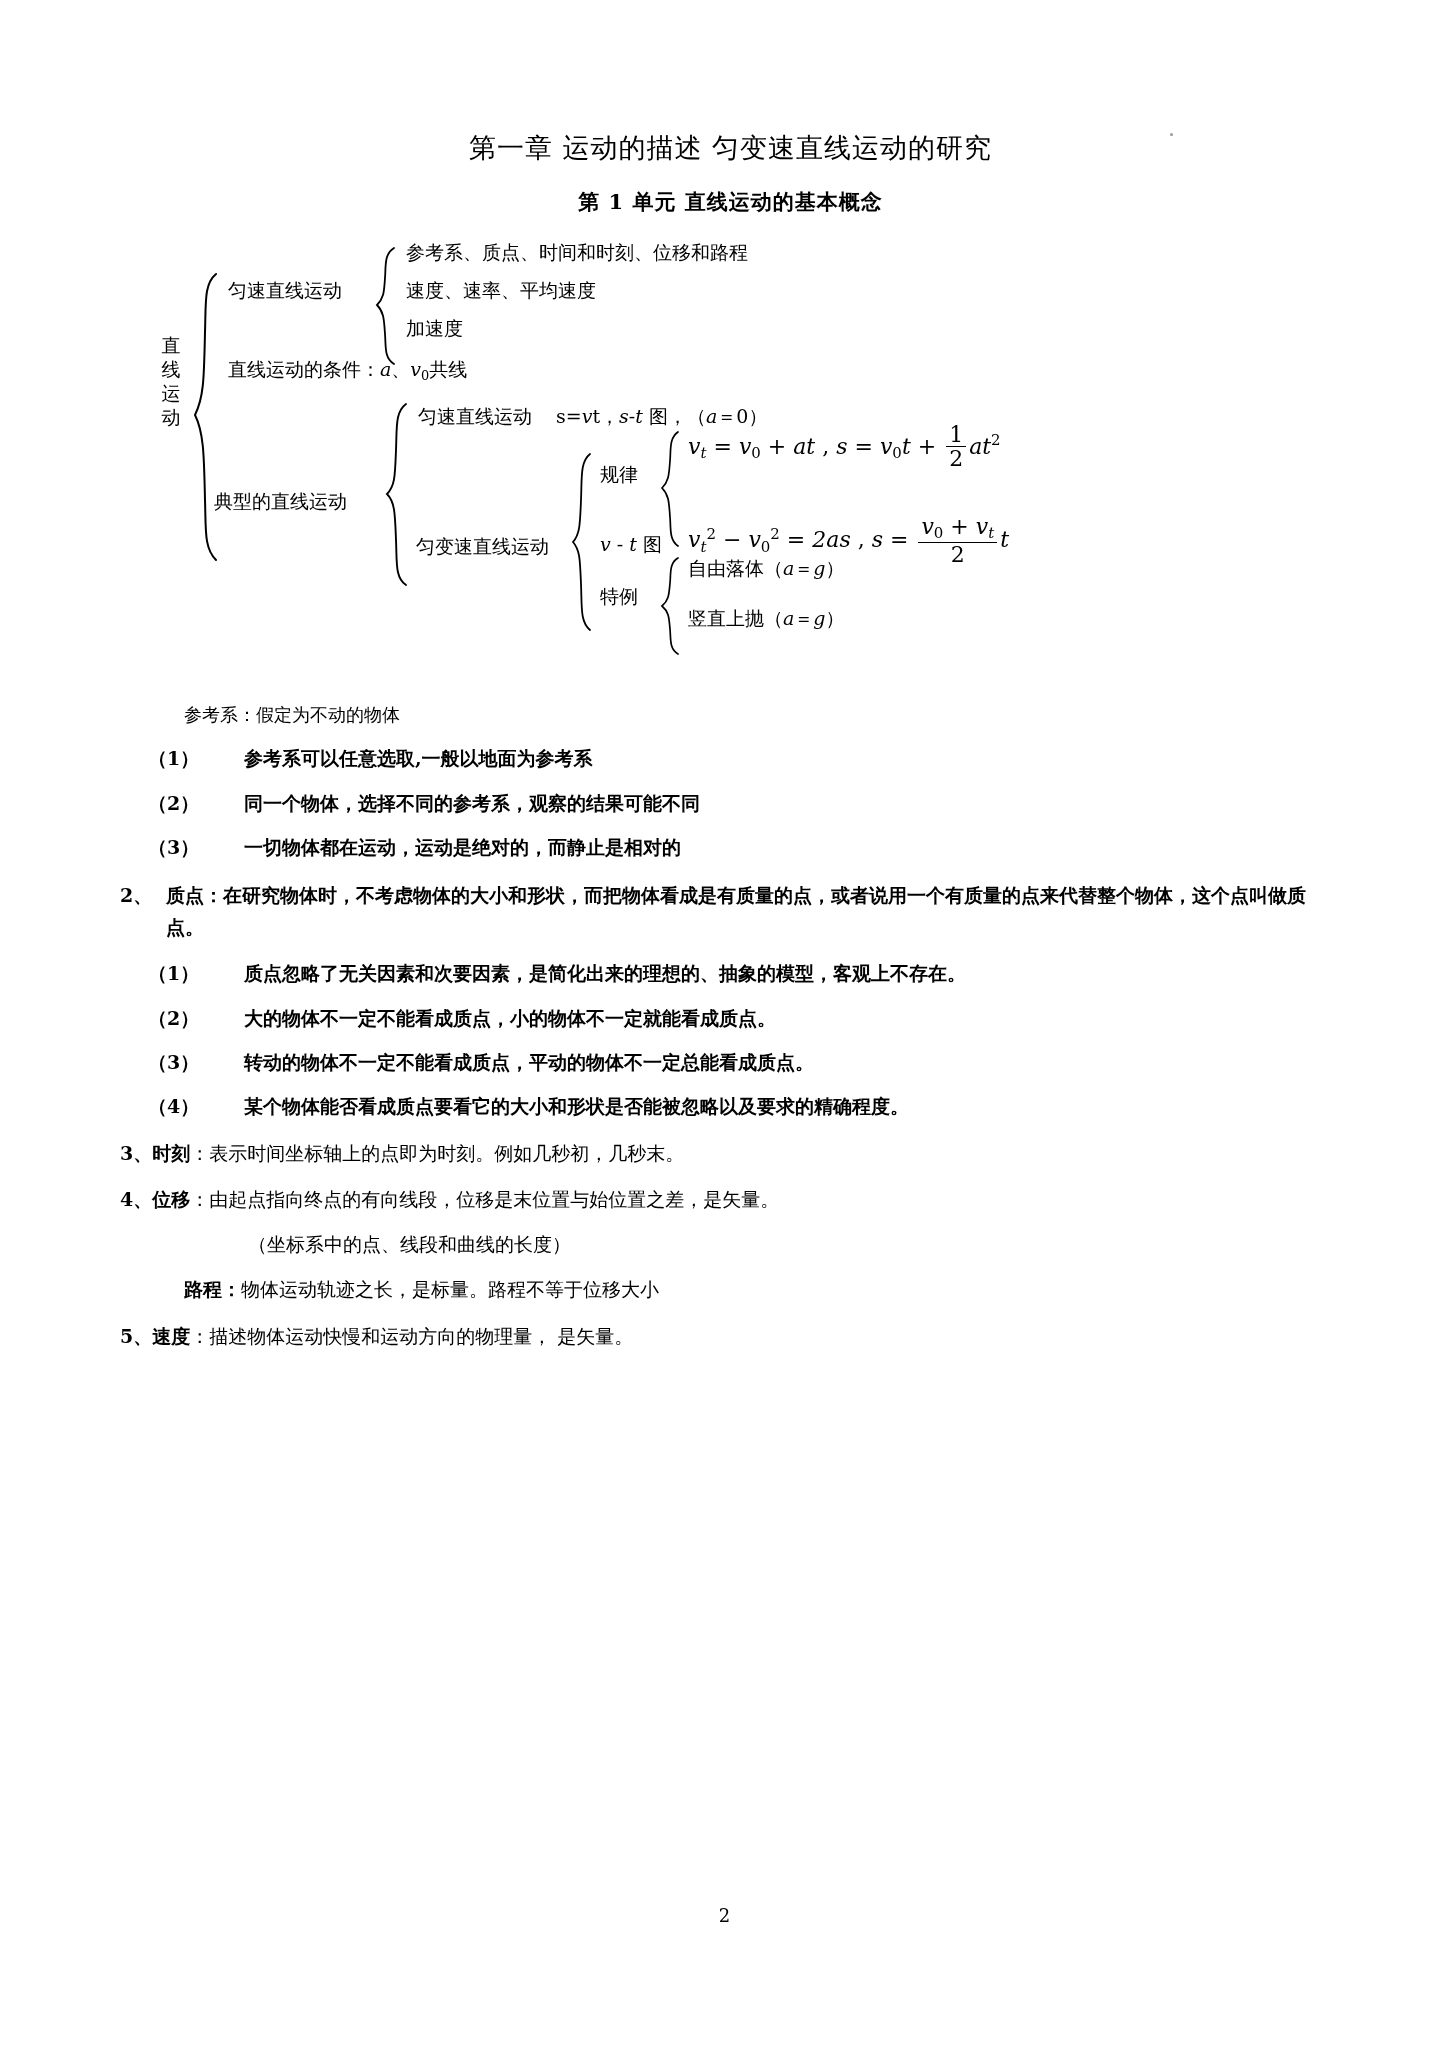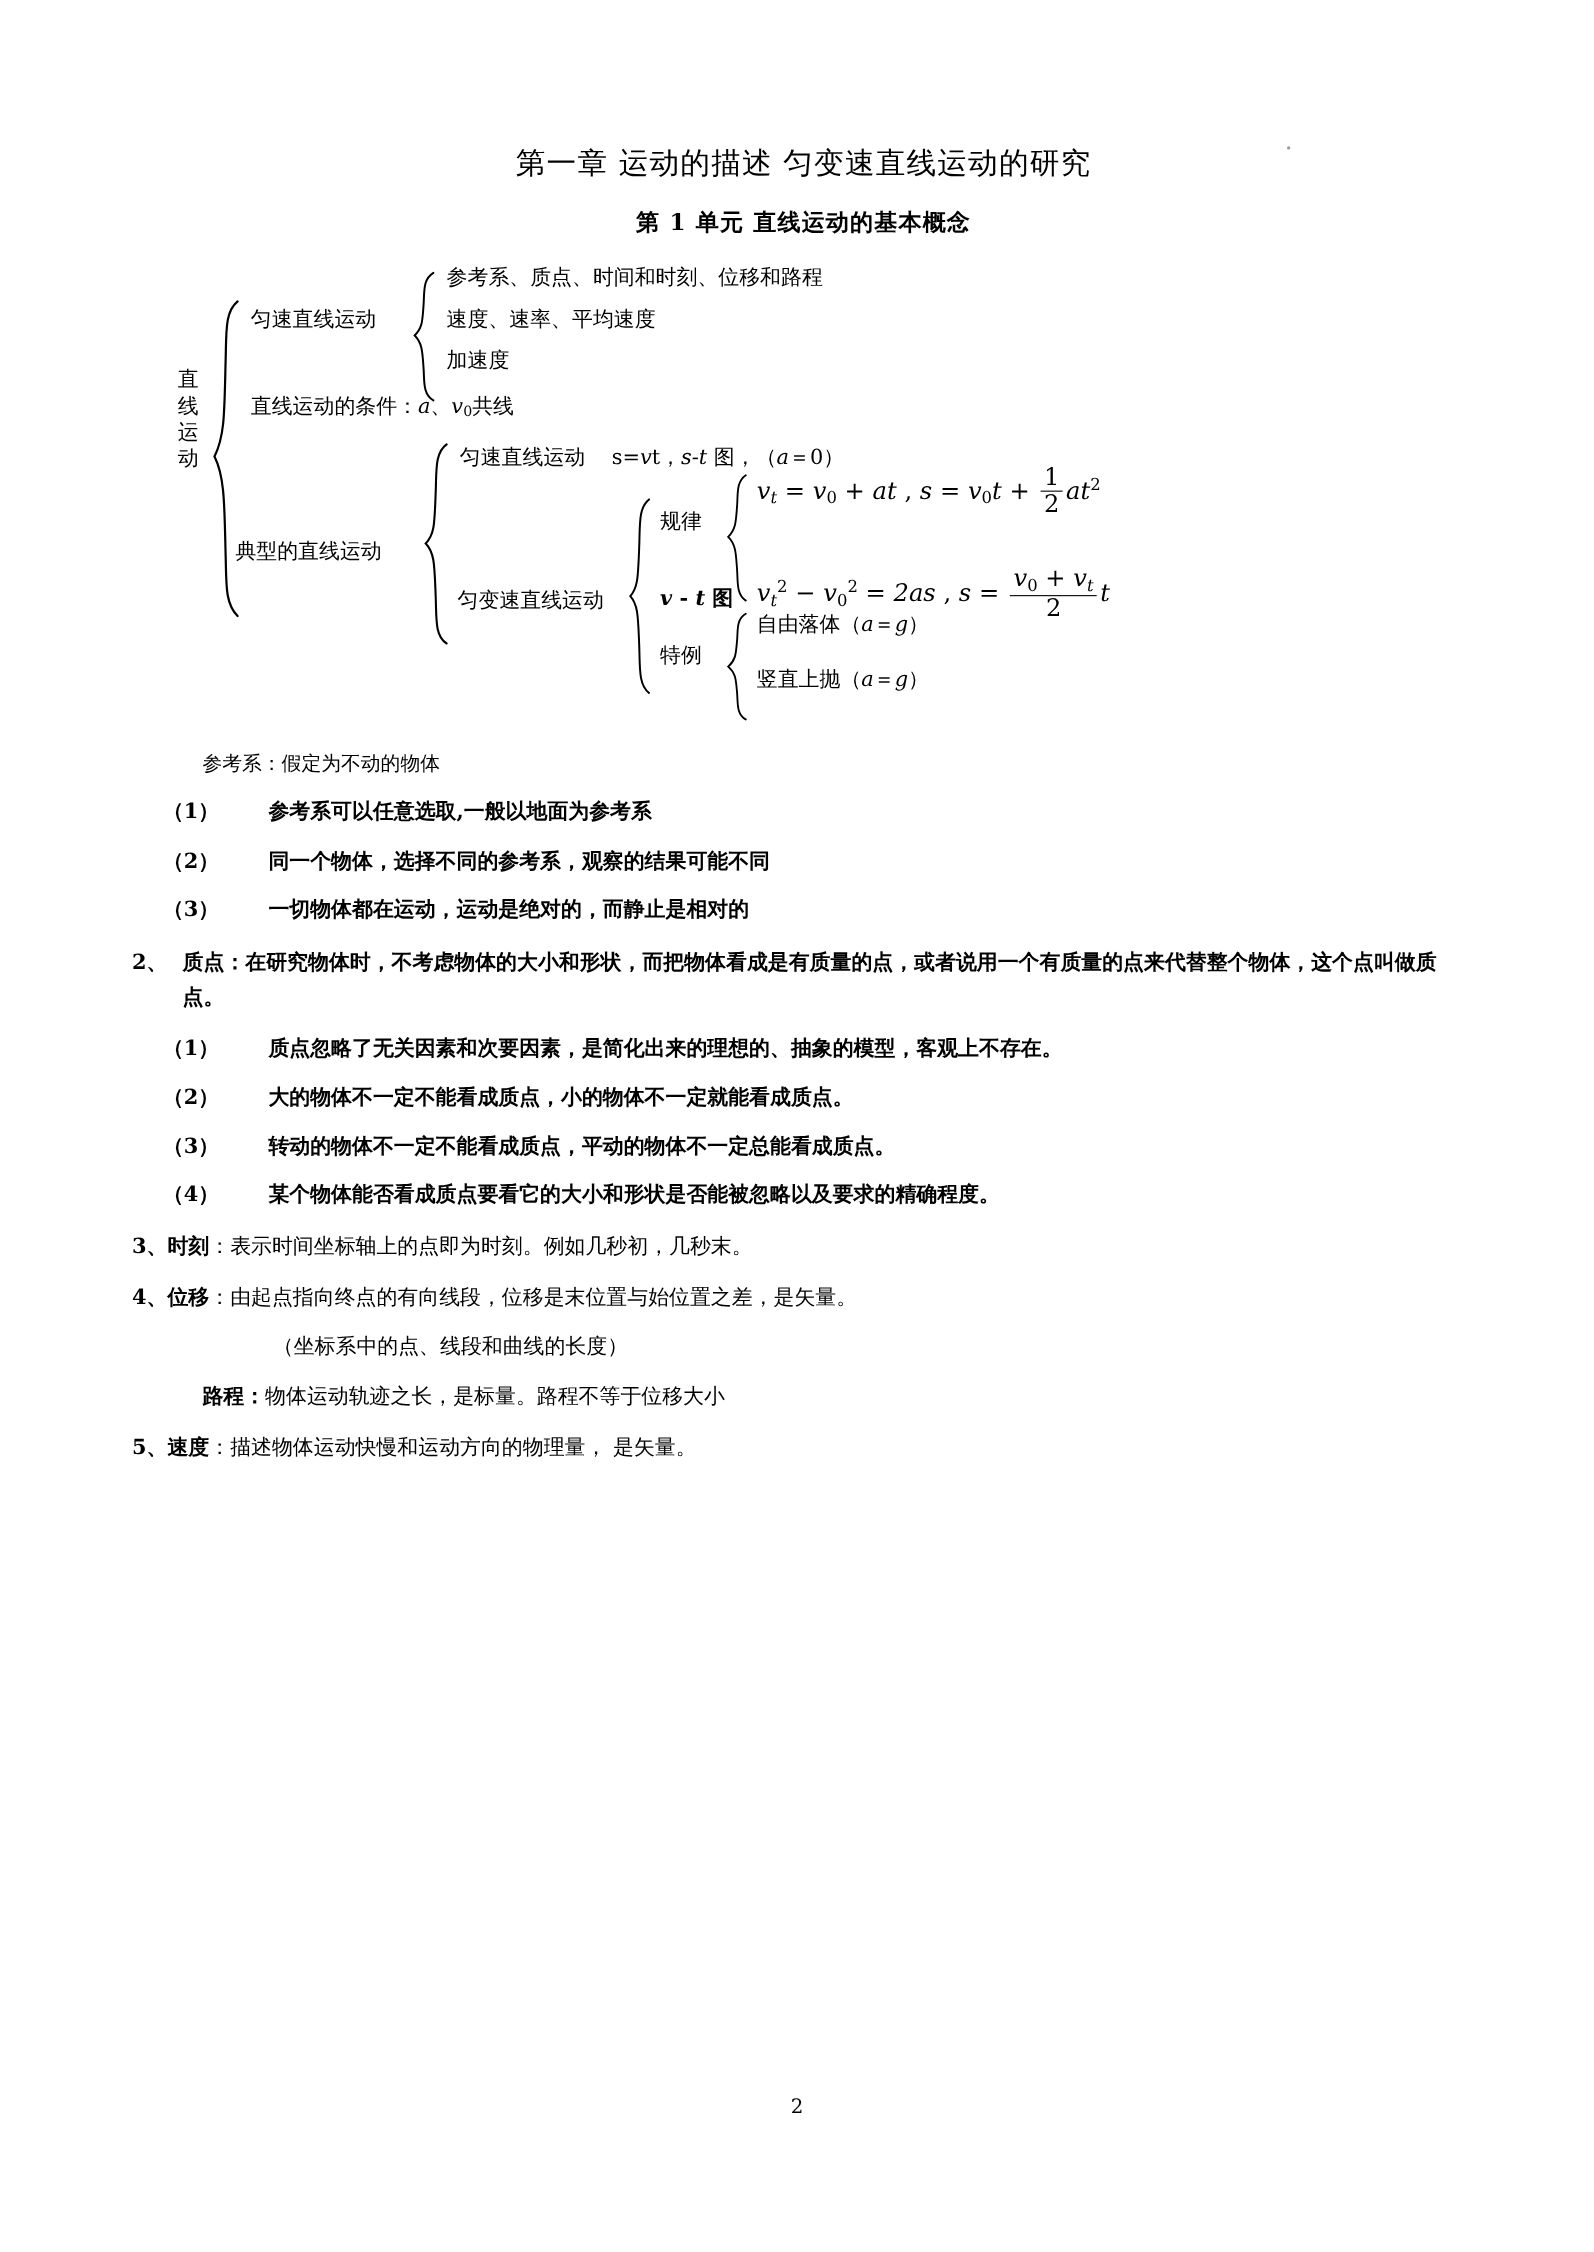--- a/index.html
+++ b/index.html
@@ -215,21 +215,21 @@
       </div>
 
       <div class="node" style="left:540px; top:190px; font-size:22px;">
         <span class="mi">v</span><span class="subi">t</span><span> = </span><span class="mi">v</span><span class="sub">0</span><span> + </span><span class="mi">at</span><span> ,  </span><span class="mi">s</span><span> = </span><span class="mi">v</span><span class="sub">0</span><span class="mi">t</span><span> + </span><span class="frac"><span class="fnum">1</span><span class="fden">2</span></span><span class="mi">at</span><span class="sup mi">2</span>
       </div>
 
       <div class="node" style="left:540px; top:282px; font-size:22px;">
         <span class="mi">v</span><span class="subi">t</span><span class="sup">2</span><span> − </span><span class="mi">v</span><span class="sub">0</span><span class="sup">2</span><span> = </span><span class="mi">2as</span><span> ,  </span><span class="mi">s</span><span> = </span><span class="frac"><span class="fnum"><span class="mi">v</span><span class="sub">0</span><span> + </span><span class="mi">v</span><span class="subi">t</span></span><span class="fden">2</span></span><span class="mi">t</span>
       </div>
 
-      <div class="node" style="left:452px; top:298px;font-weight:bold;">
+      <div class="node" style="left:452px; top:298px;">
         <span class="mi">v</span><span> - </span><span class="mi">t</span><span> 图</span>
       </div>
 
       <div class="node" style="left:452px; top:350px;">特例</div>
 
       <div class="brace" style="left:512px; top:322px;">
         <svg width="20" height="100" viewBox="0 0 20 100">
           <path d="M18 2 C9 7 11 18 10 27 C9 38 9 44 2 50 C9 56 9 62 10 73 C11 82 9 93 18 98" fill="none" stroke="#000" stroke-width="1.7" stroke-linecap="round"></path>
         </svg>
       </div>
@@ -237,21 +237,21 @@
       <div class="node" style="left:540px; top:322px;">
         <span>自由落体（</span><span class="mi">a</span><span>＝</span><span class="mi">g</span><span>）</span>
       </div>
 
       <div class="node" style="left:540px; top:372px;">
         <span>竖直上抛（</span><span class="mi">a</span><span>＝</span><span class="mi">g</span><span>）</span>
       </div>
 
     </div>
 
-    <div class="p indent1" style="font-size:18px; margin-top:16px;">参考系：假定为不动的物体</div>
+    <div class="p indent1" style="font-size:18px; margin-top:36px;">参考系：假定为不动的物体</div>
 
     <div class="list-row indent2 bold-all">
       <span class="lbl">（1）</span>
       <span class="txt">参考系可以任意选取,一般以地面为参考系</span>
     </div>
     <div class="list-row indent2 bold-all">
       <span class="lbl">（2）</span>
       <span class="txt">同一个物体，选择不同的参考系，观察的结果可能不同</span>
     </div>
     <div class="list-row indent2 bold-all">

